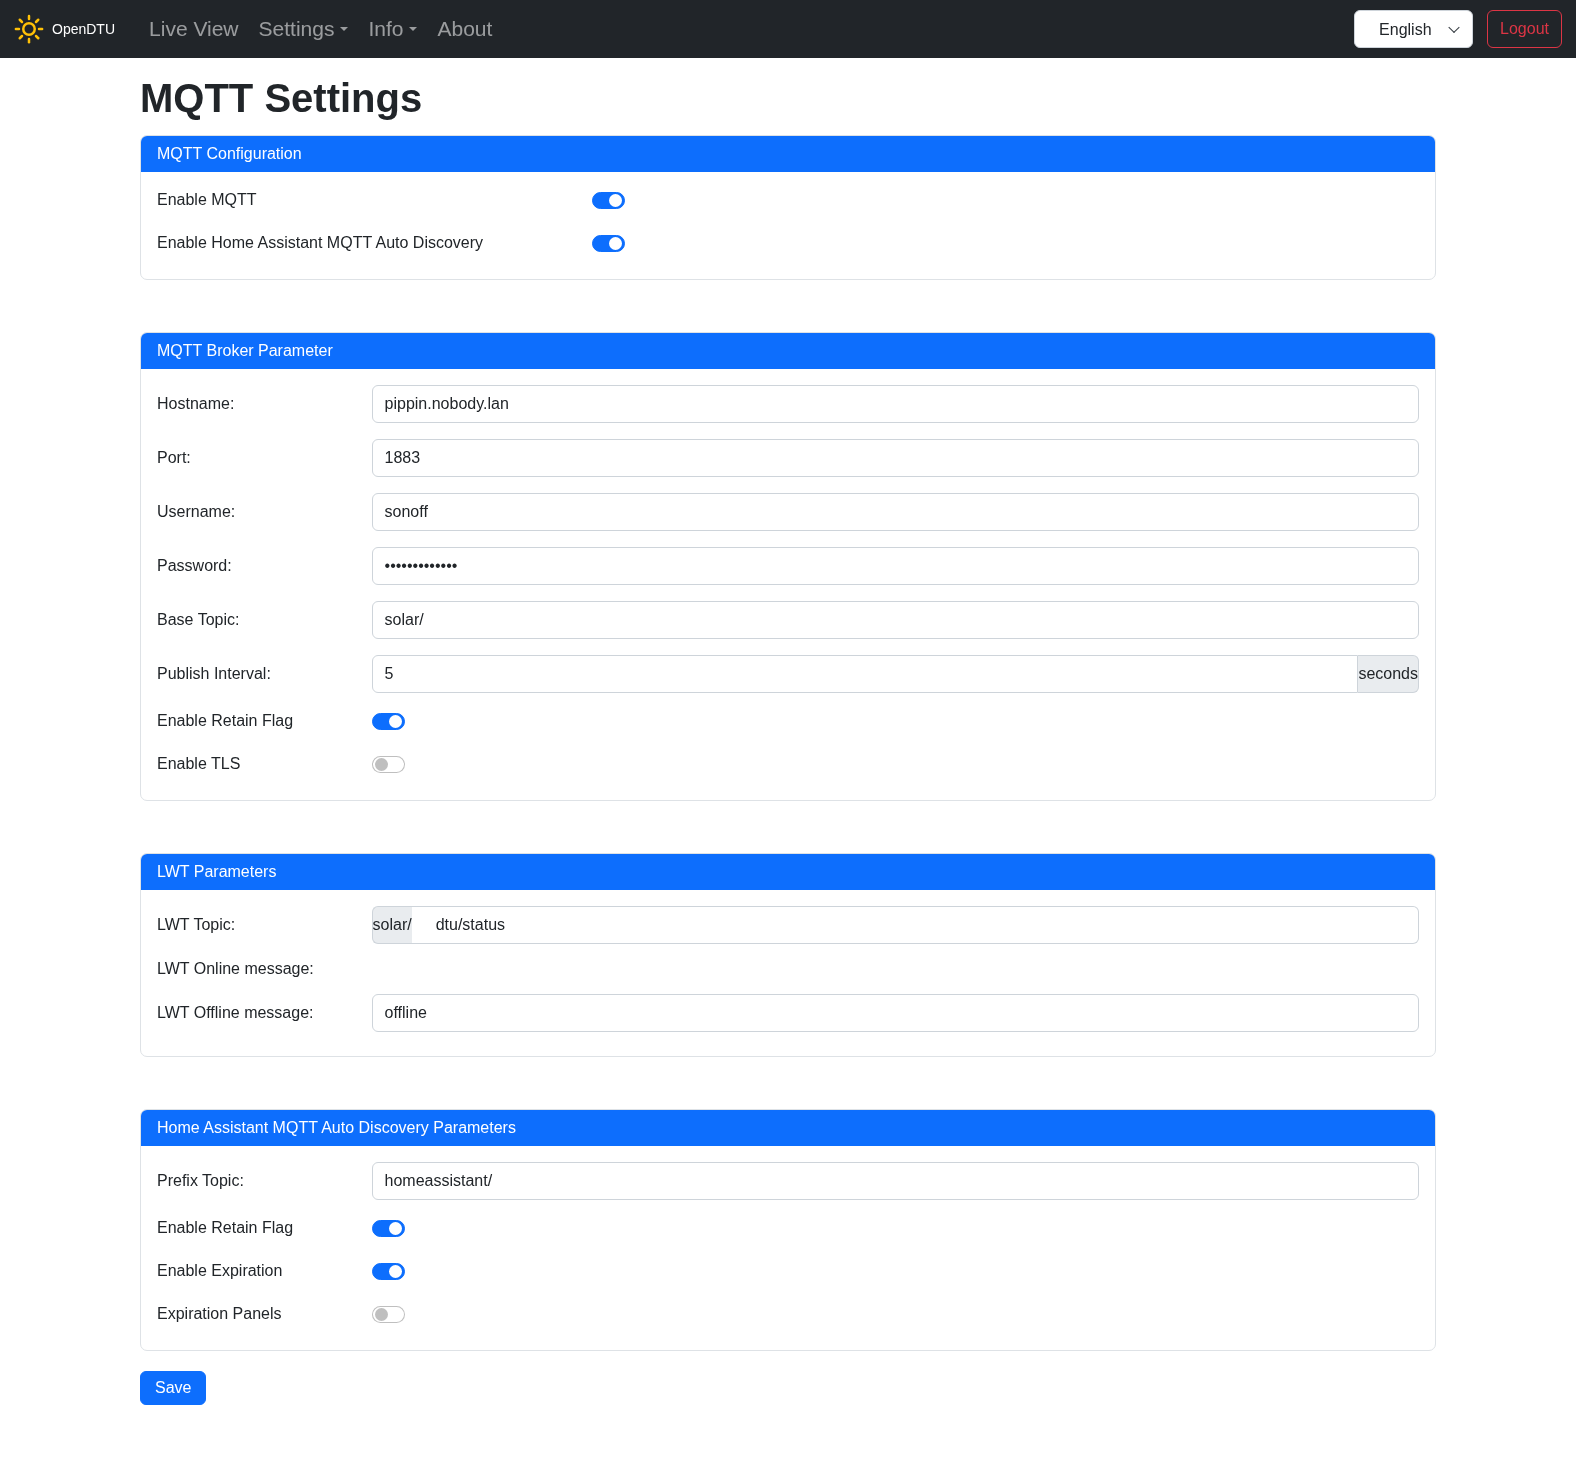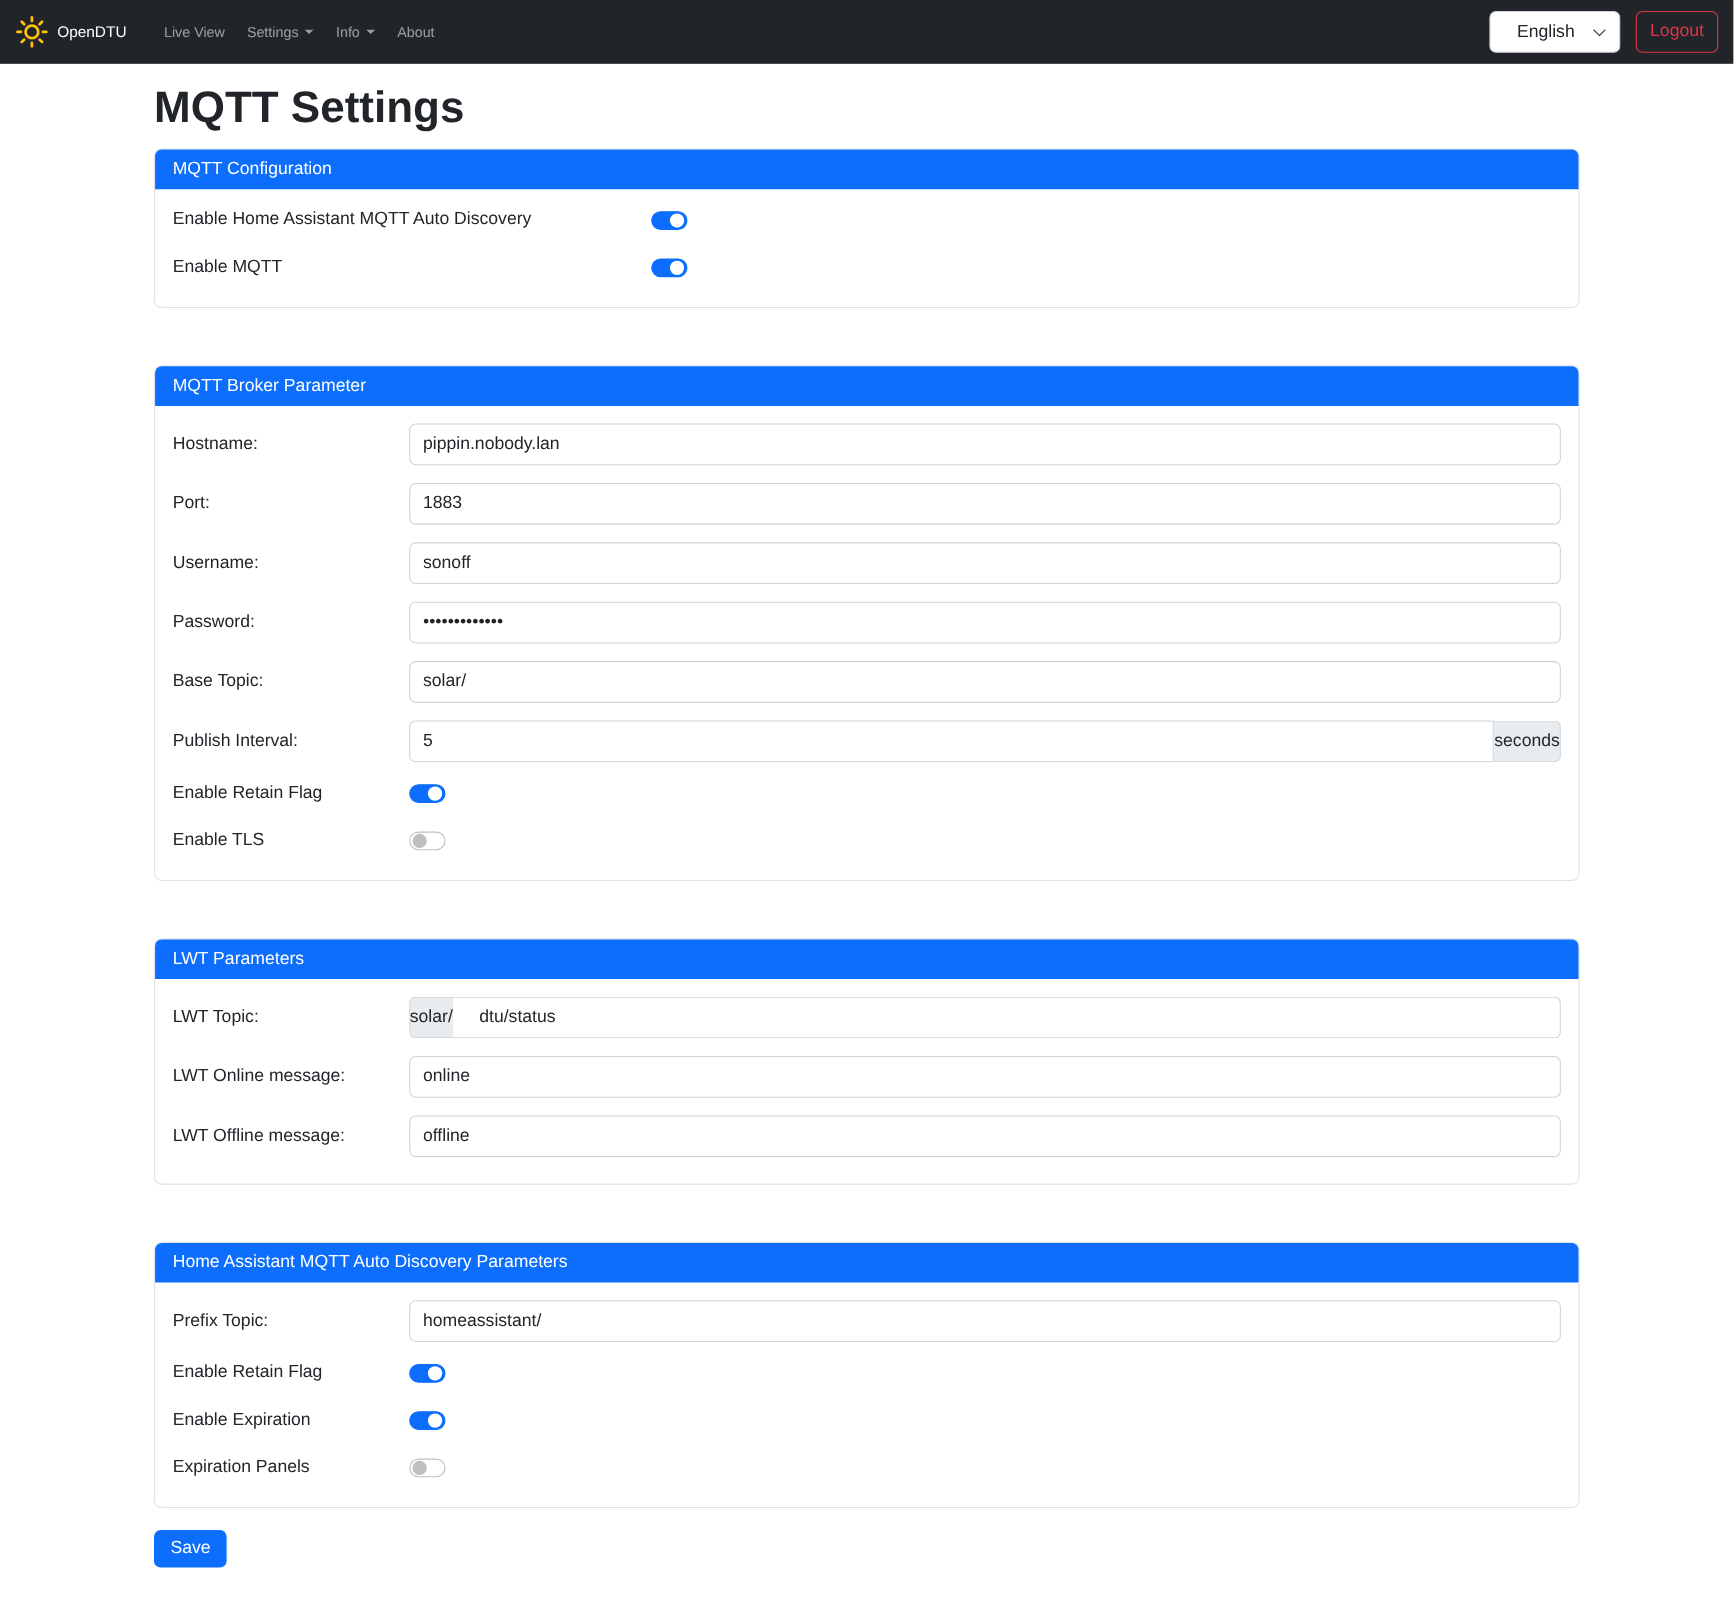--- a/index.html
+++ b/index.html
@@ -24,21 +24,21 @@
   .brand {
     display:flex; align-items:center; gap:8px;
     color:#fff; text-decoration:none;
     font-size:14px; margin-right:24px; cursor:pointer;
   }
   .sun { display:flex; align-items:center; }
   .nav-link {
     color:rgba(255,255,255,.55);
     text-decoration:none;
     padding:8px 10px;
-    font-size:13px;
+    font-size:21px;
     cursor:pointer;
     display:inline-flex; align-items:center;text-align:right;
   }
   .caret {
     display:inline-block;
     margin-left:6px;
     width:0; height:0;
     border-top:4.5px solid rgba(255,255,255,.55);
     border-left:4.5px solid transparent;
     border-right:4.5px solid transparent;
@@ -202,29 +202,29 @@
 
 <div class="container">
 
   <h1 class="page-title">MQTT Settings</h1>
 
   
   <div class="card wide-lbl">
     <div class="card-header">MQTT Configuration</div>
     <div class="card-body">
       <div class="frow sw-row">
+        <label class="lbl">Enable MQTT</label>
+        <div class="ctl">
+          <div class="switch" data-on="true">
+              <div class="knob"></div>
+            </div>
+        </div>
+      </div>
+      <div class="frow sw-row">
         <label class="lbl">Enable Home Assistant MQTT Auto Discovery</label>
-        <div class="ctl">
-          <div class="switch" data-on="true">
-              <div class="knob"></div>
-            </div>
-        </div>
-      </div>
-      <div class="frow sw-row">
-        <label class="lbl">Enable MQTT</label>
         <div class="ctl">
           <div class="switch" data-on="true">
               <div class="knob"></div>
             </div>
         </div>
       </div>
     </div>
   </div>
 
   
@@ -308,23 +308,20 @@
         <div class="ctl">
           <div class="igroup">
             <span class="addon left">solar/</span>
             <input class="tin mid" type="text" value="dtu/status" style="">
           </div>
         </div>
       </div>
 
       <div class="frow">
         <label class="lbl">LWT Online message:</label>
-        <div class="ctl">
-            <input class="tin" type="text" value="online" style="">
-          </div>
       </div>
 
       <div class="frow">
         <label class="lbl">LWT Offline message:</label>
         <div class="ctl">
             <input class="tin" type="text" value="offline" style="">
           </div>
       </div>
 
     </div>

